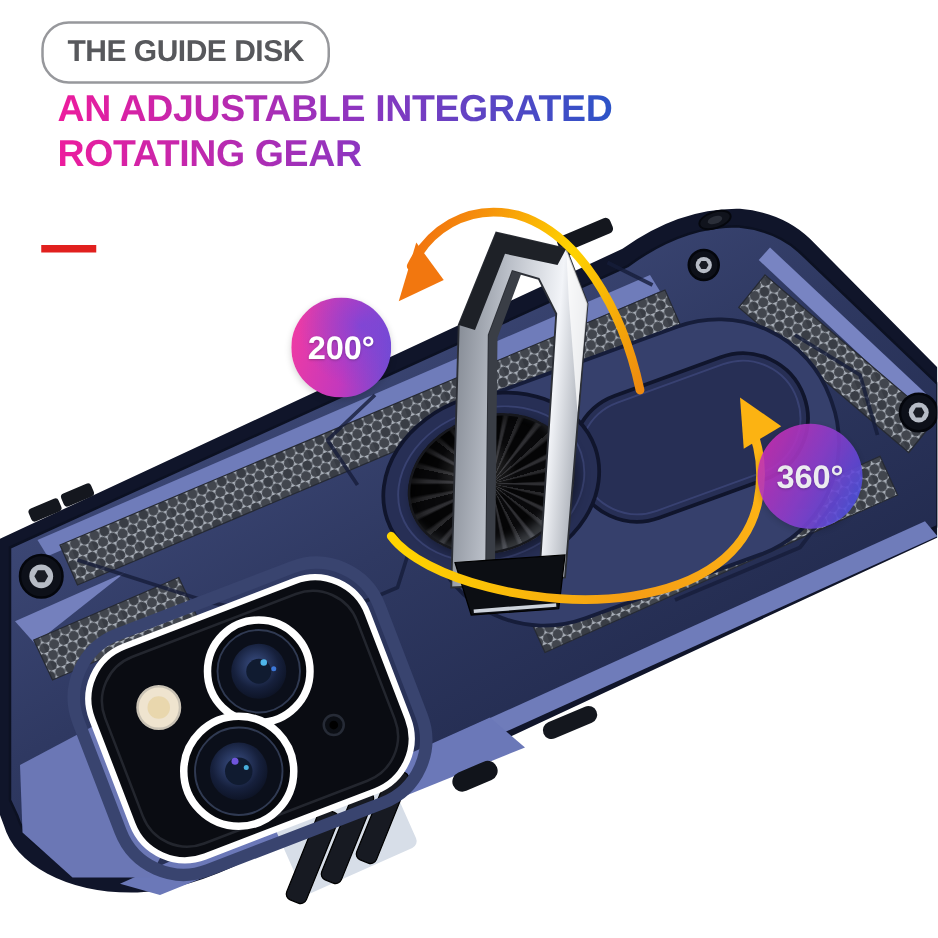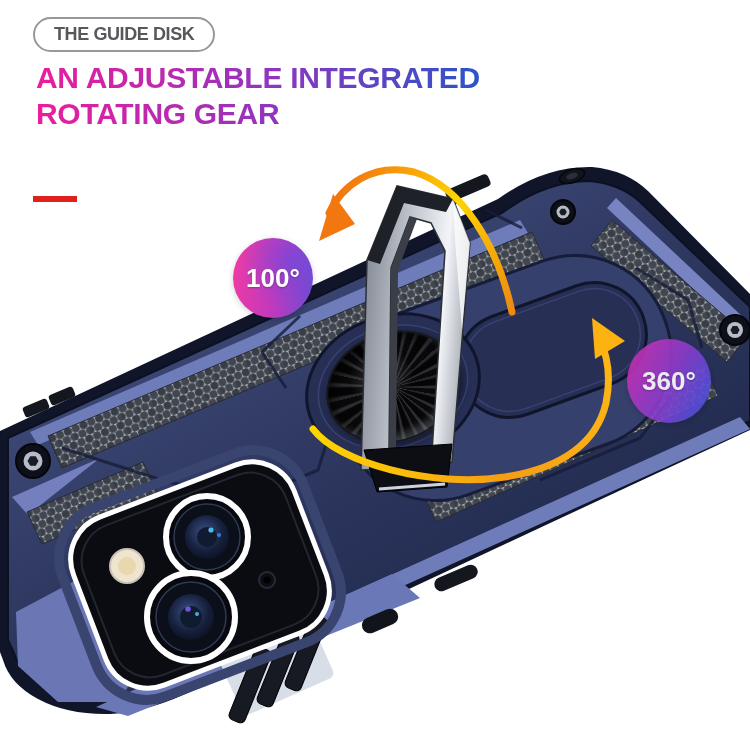--- a/index.html
+++ b/index.html
@@ -4,48 +4,48 @@
 <style>
   html,body{margin:0;padding:0;background:#fff;}
   .stage{
     position:relative;width:750px;height:750px;overflow:hidden;
     background:#fff;font-family:"Liberation Sans","DejaVu Sans",sans-serif;
   }
   .stage svg{position:absolute;left:0;top:0;}
 
   
   .pill{
-    position:absolute;left:33px;top:17px;height:35px;box-sizing:border-box;
+    position:absolute;left:33px;top:17px;height:50px;box-sizing:border-box;
     border:2.5px solid var(--pill-border,#97989c);border-radius:22px;
     display:flex;align-items:center;padding:0 19px;
-    font-size:18px;font-weight:800;letter-spacing:-0.4px;
+    font-size:24px;font-weight:800;letter-spacing:-0.4px;
     color:var(--pill-text,#57585c);white-space:nowrap;
   }
   .headline{
-    position:absolute;left:36px;top:60px;margin:0;width:460px;
+    position:absolute;left:36px;top:60px;margin:10px;width:460px;
     font-size:30px;line-height:36px;font-weight:800;letter-spacing:-0.3px;
     background:linear-gradient(90deg,var(--headline-pink,#ed1c9d) 0%,var(--headline-purple,#8e35c0) 52%,var(--headline-blue,#2456c8) 100%);
     -webkit-background-clip:text;background-clip:text;color:transparent;
   }
   .headline span{display:block;}
   .dash{position:absolute;left:33px;top:196px;width:44px;height:6px;background:var(--underline-red,#e1201e);}
 
   
   .badge{
     position:absolute;border-radius:50%;display:flex;align-items:center;justify-content:center;
     color:#fff;font-weight:800;text-shadow:0 1px 2px rgba(0,0,0,.25);
   }
   .badge-100{
     left:233px;top:238px;width:80px;height:80px;font-size:26px;
     background:radial-gradient(circle at 70% 28%,rgba(86,78,228,.55),rgba(86,78,228,0) 62%),
                linear-gradient(102deg,var(--badge100-from,#ee3ba4) 6%,#c438bd 55%,var(--badge100-to,#6a4cd6) 100%);
     box-shadow:0 2px 6px rgba(0,0,0,.18);
   }
   .badge-360{
-    left:627px;top:339px;width:84px;height:84px;font-size:26px;opacity:.9;
+    left:606px;top:339px;width:84px;height:84px;font-size:26px;opacity:.9;
     background:linear-gradient(118deg,var(--badge360-from,#c82fb3) 10%,#8d3ccc 50%,var(--badge360-to,#4052de) 95%);
     box-shadow:0 2px 6px rgba(0,0,0,.18);
   }
 
   
   .disk{
     position:absolute;left:325px;top:332px;width:136px;height:110px;border-radius:50%;
     transform:rotate(-19deg);
     background:
       radial-gradient(ellipse at 44% 38%,rgba(255,255,255,.22) 0%,rgba(255,255,255,0) 30%),
@@ -245,21 +245,21 @@
       <polygon points="319,241 355,224 333,194" fill="#f2770f"></polygon>
     </g>
 
     <g>
       <path d="M 313,429 C 338,463 432,488 505,477 C 563,468 597,442 606,403 C 611,378 608,356 599,338" fill="none" stroke="url(#ag2)" stroke-width="7" stroke-linecap="round"></path>
       <polygon points="592,318 625,341 595,359" fill="#fcb312"></polygon>
     </g>
   </svg>
 
   <div class="badge badge-100">
-    <span>100°</span>
+    <span>200°</span>
   </div>
   <div class="badge badge-360">
     <span>360°</span>
   </div>
 
   <div class="pill">
     <span>THE GUIDE DISK</span>
   </div>
   <h1 class="headline">
     <span>AN ADJUSTABLE INTEGRATED</span>

